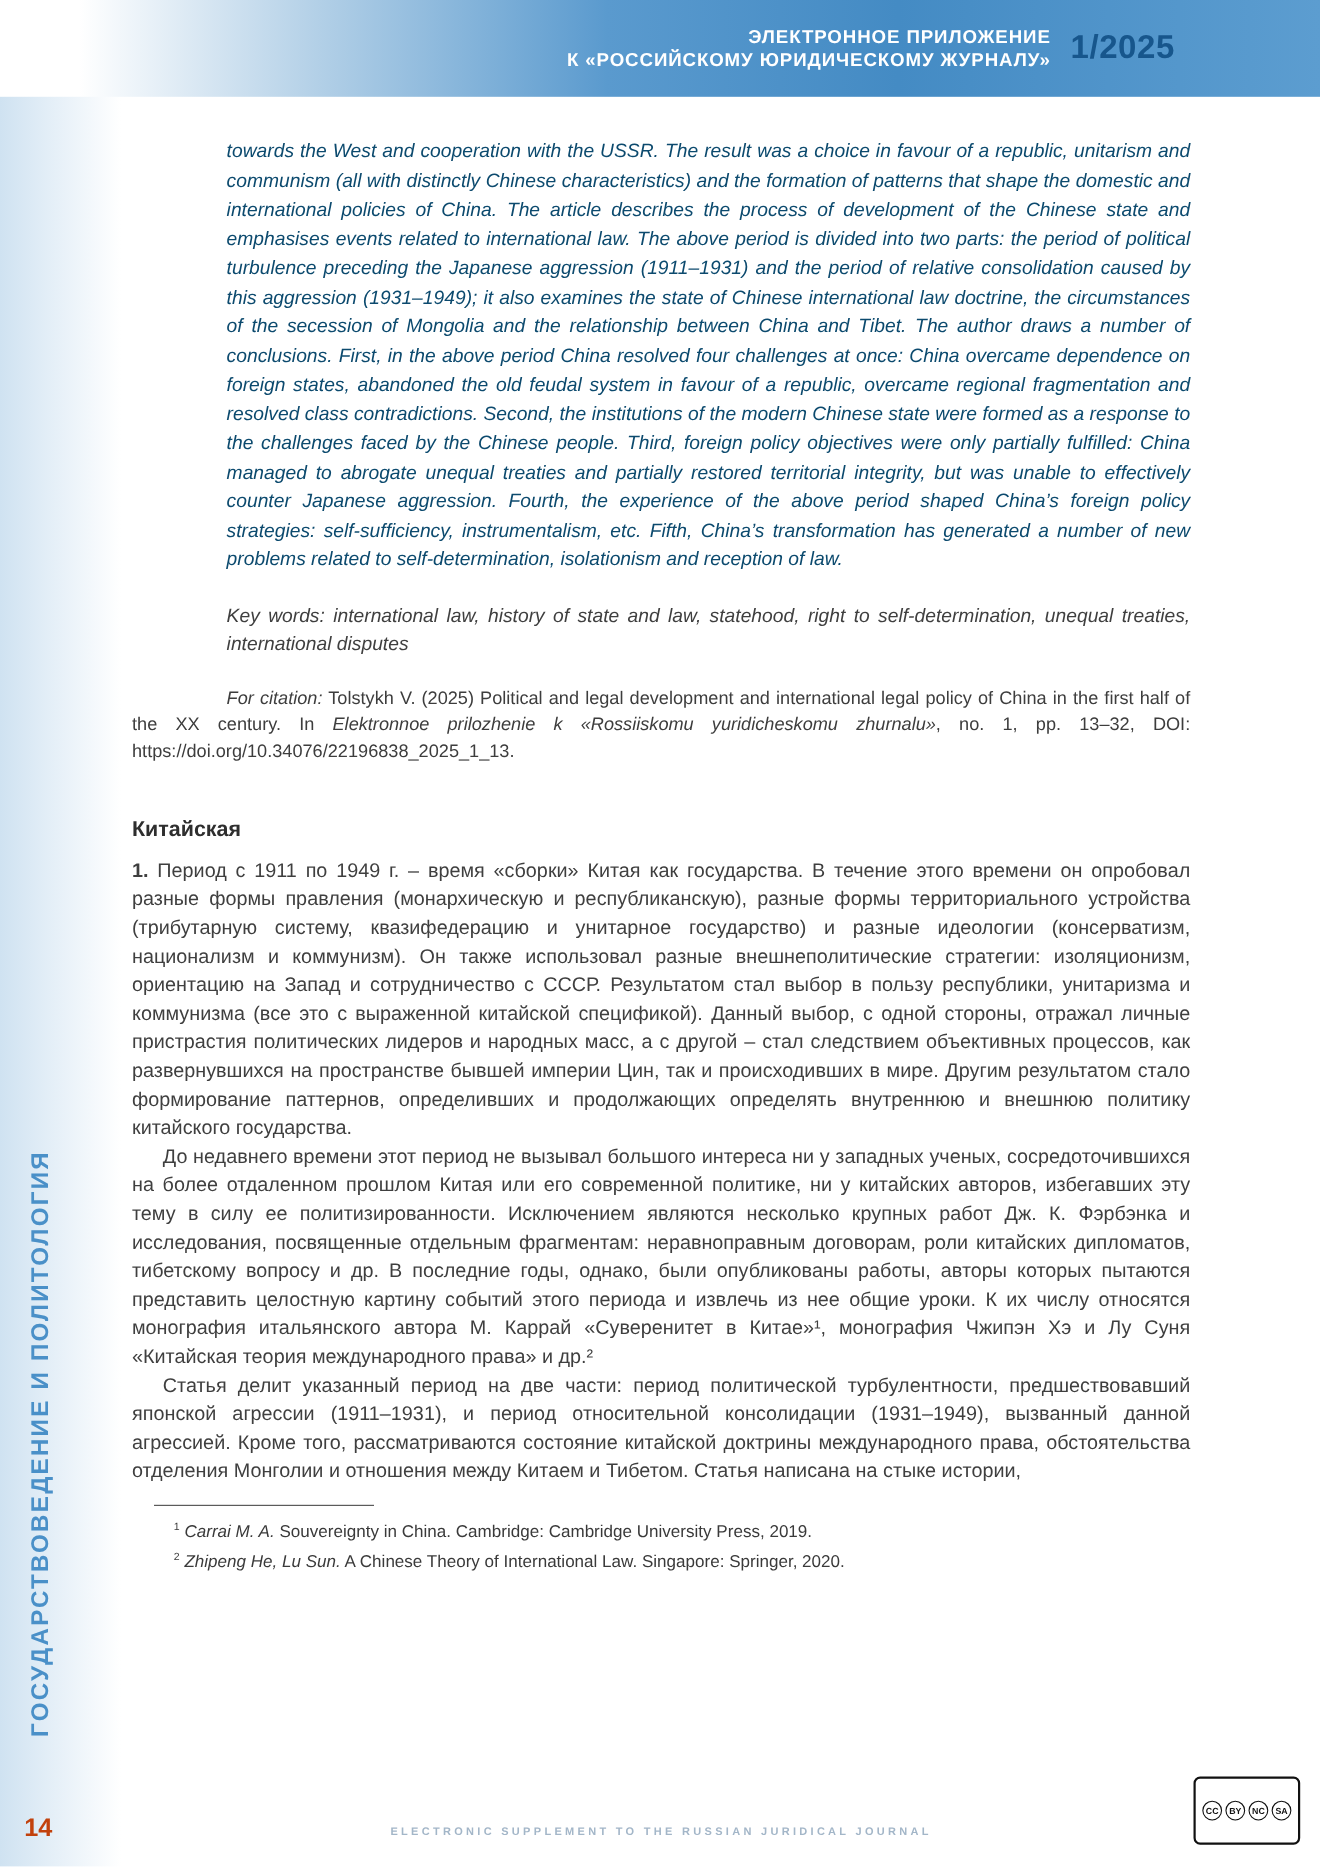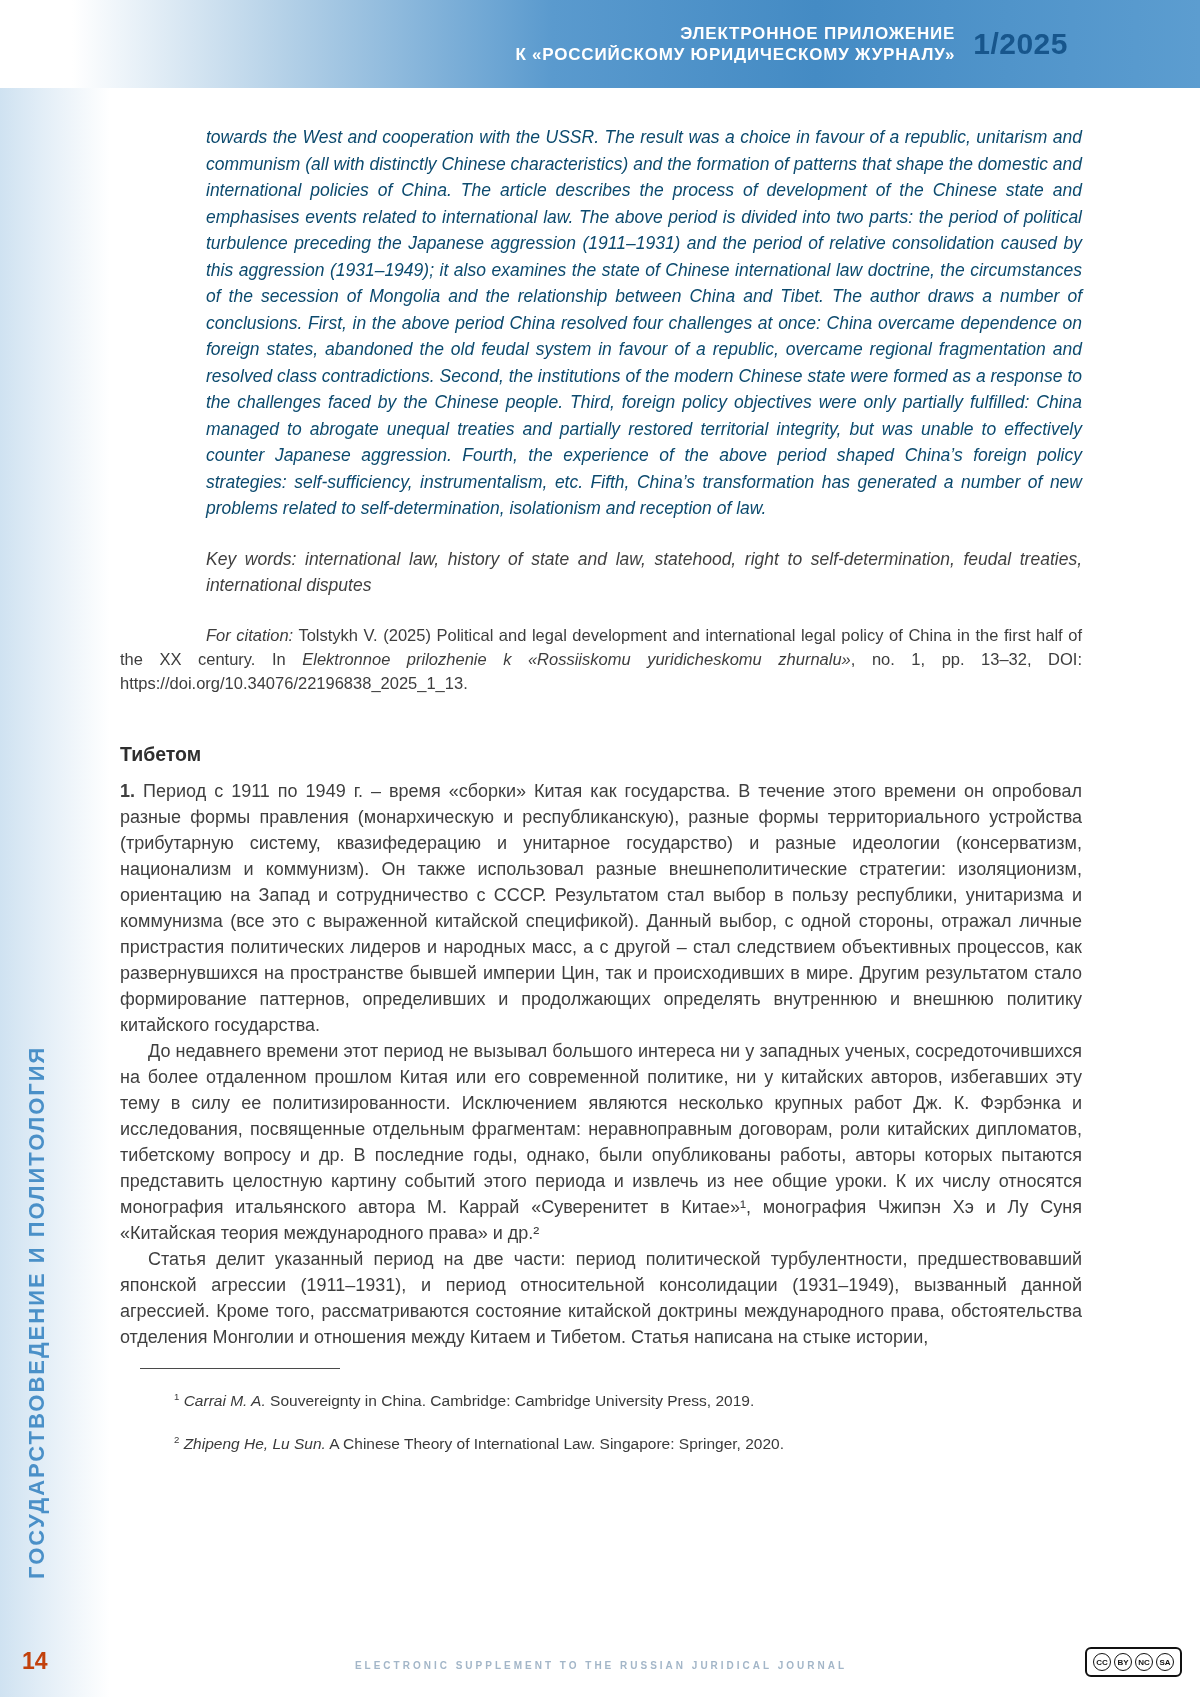--- a/index.html
+++ b/index.html
@@ -113,21 +113,21 @@
     color: #3f3f3f;
   }
   .body-p.indent { text-indent: 28px; }
 
   .fn-sep {
     margin: 18px 0 8px 20px;
     width: 200px;
     border-top: 1.5px solid #4a4a4a;
   }
   .footnote {
-    margin: 16px;
+    margin: 0;
     font-size: 15.5px;
     line-height: 23px;
     text-indent: 38px;
     color: #3a3a3a;
   }
   .footnote sup { font-size: 62%; }
 
   
   .page-number {
     position: absolute;
@@ -151,21 +151,21 @@
   .cc-badge {
     position: absolute;
     right: 18px;
     bottom: 20px;
     display: inline-flex;
     align-items: center;
     gap: 3px;
     border: 2px solid #111;
     border-radius: 6px;
     background: #fff;
-    padding: 4px 6px;
+    padding: 20px 6px;
   }
   .cc-circle {
     width: 18px; height: 18px;
     border: 1.6px solid #111;
     border-radius: 50%;
     display: flex;
     align-items: center;
     justify-content: center;
     font-size: 8px;
     font-weight: bold;
@@ -187,25 +187,25 @@
     </div>
     <div class="band-issue">1/2025</div>
   </header>
 
   <div class="sidebar-label">ГОСУДАРСТВОВЕДЕНИЕ И ПОЛИТОЛОГИЯ</div>
 
   <main class="content">
 
     <p class="abstract">towards the West and cooperation with the USSR. The result was a choice in favour of a republic, unitarism and communism (all with distinctly Chinese characteristics) and the formation of patterns that shape the domestic and international policies of China. The article describes the process of development of the Chinese state and emphasises events related to international law. The above period is divided into two parts: the period of political turbulence preceding the Japanese aggression (1911–1931) and the period of relative consolidation caused by this aggression (1931–1949); it also examines the state of Chinese international law doctrine, the circumstances of the secession of Mongolia and the relationship between China and Tibet. The author draws a number of conclusions. First, in the above period China resolved four challenges at once: China overcame dependence on foreign states, abandoned the old feudal system in favour of a republic, overcame regional fragmentation and resolved class contradictions. Second, the institutions of the modern Chinese state were formed as a response to the challenges faced by the Chinese people. Third, foreign policy objectives were only partially fulfilled: China managed to abrogate unequal treaties and partially restored territorial integrity, but was unable to effectively counter Japanese aggression. Fourth, the experience of the above period shaped China’s foreign policy strategies: self-sufficiency, instrumentalism, etc. Fifth, China’s transformation has generated a number of new problems related to self-determination, isolationism and reception of law.</p>
 
-    <p class="keywords">Key words: international law, history of state and law, statehood, right to self-determination, feudal treaties, international disputes</p>
+    <p class="keywords">Key words: international law, history of state and law, statehood, right to self-determination, unequal treaties, international disputes</p>
 
     <p class="citation"><span class="it">For citation:</span><span> Tolstykh V. (2025) Political and legal development and international legal policy of China in the first half of the XX century. In </span><span class="it">Elektronnoe prilozhenie k «Rossiiskomu yuridicheskomu zhurnalu»</span><span>, no. 1, pp. 13–32, DOI: https://doi.org/10.34076/22196838_2025_1_13.</span></p>
 
-    <h2 class="heading">Тибетом</h2>
+    <h2 class="heading">Китайская</h2>
 
     <p class="body-p"><b>1.</b><span> Период с 1911 по 1949 г. – время «сборки» Китая как государства. В течение этого времени он опробовал разные формы правления (монархическую и республиканскую), разные формы территориального устройства (трибутарную систему, квазифедерацию и унитарное государство) и разные идеологии (консерватизм, национализм и коммунизм). Он также использовал разные внешнеполитические стратегии: изоляционизм, ориентацию на Запад и сотрудничество с СССР. Результатом стал выбор в пользу республики, унитаризма и коммунизма (все это с выраженной китайской спецификой). Данный выбор, с одной стороны, отражал личные пристрастия политических лидеров и народных масс, а с другой – стал следствием объективных процессов, как развернувшихся на пространстве бывшей империи Цин, так и происходивших в мире. Другим результатом стало формирование паттернов, определивших и продолжающих определять внутреннюю и внешнюю политику китайского государства.</span></p>
 
     <p class="body-p indent">До недавнего времени этот период не вызывал большого интереса ни у западных ученых, сосредоточившихся на более отдаленном прошлом Китая или его современной политике, ни у китайских авторов, избегавших эту тему в силу ее политизированности. Исключением являются несколько крупных работ Дж. К. Фэрбэнка и исследования, посвященные отдельным фрагментам: неравноправным договорам, роли китайских дипломатов, тибетскому вопросу и др. В последние годы, однако, были опубликованы работы, авторы которых пытаются представить целостную картину событий этого периода и извлечь из нее общие уроки. К их числу относятся монография итальянского автора М. Каррай «Суверенитет в Китае»¹, монография Чжипэн Хэ и Лу Суня «Китайская теория международного права» и др.²</p>
 
     <p class="body-p indent">Статья делит указанный период на две части: период политической турбулентности, предшествовавший японской агрессии (1911–1931), и период относительной консолидации (1931–1949), вызванный данной агрессией. Кроме того, рассматриваются состояние китайской доктрины международного права, обстоятельства отделения Монголии и отношения между Китаем и Тибетом. Статья написана на стыке истории,</p>
 
     <div class="fn-sep"></div>
 
     <p class="footnote"><sup>1</sup> <span class="it">Carrai M. A.</span><span> Souvereignty in China. Cambridge: Cambridge University Press, 2019.</span></p>

